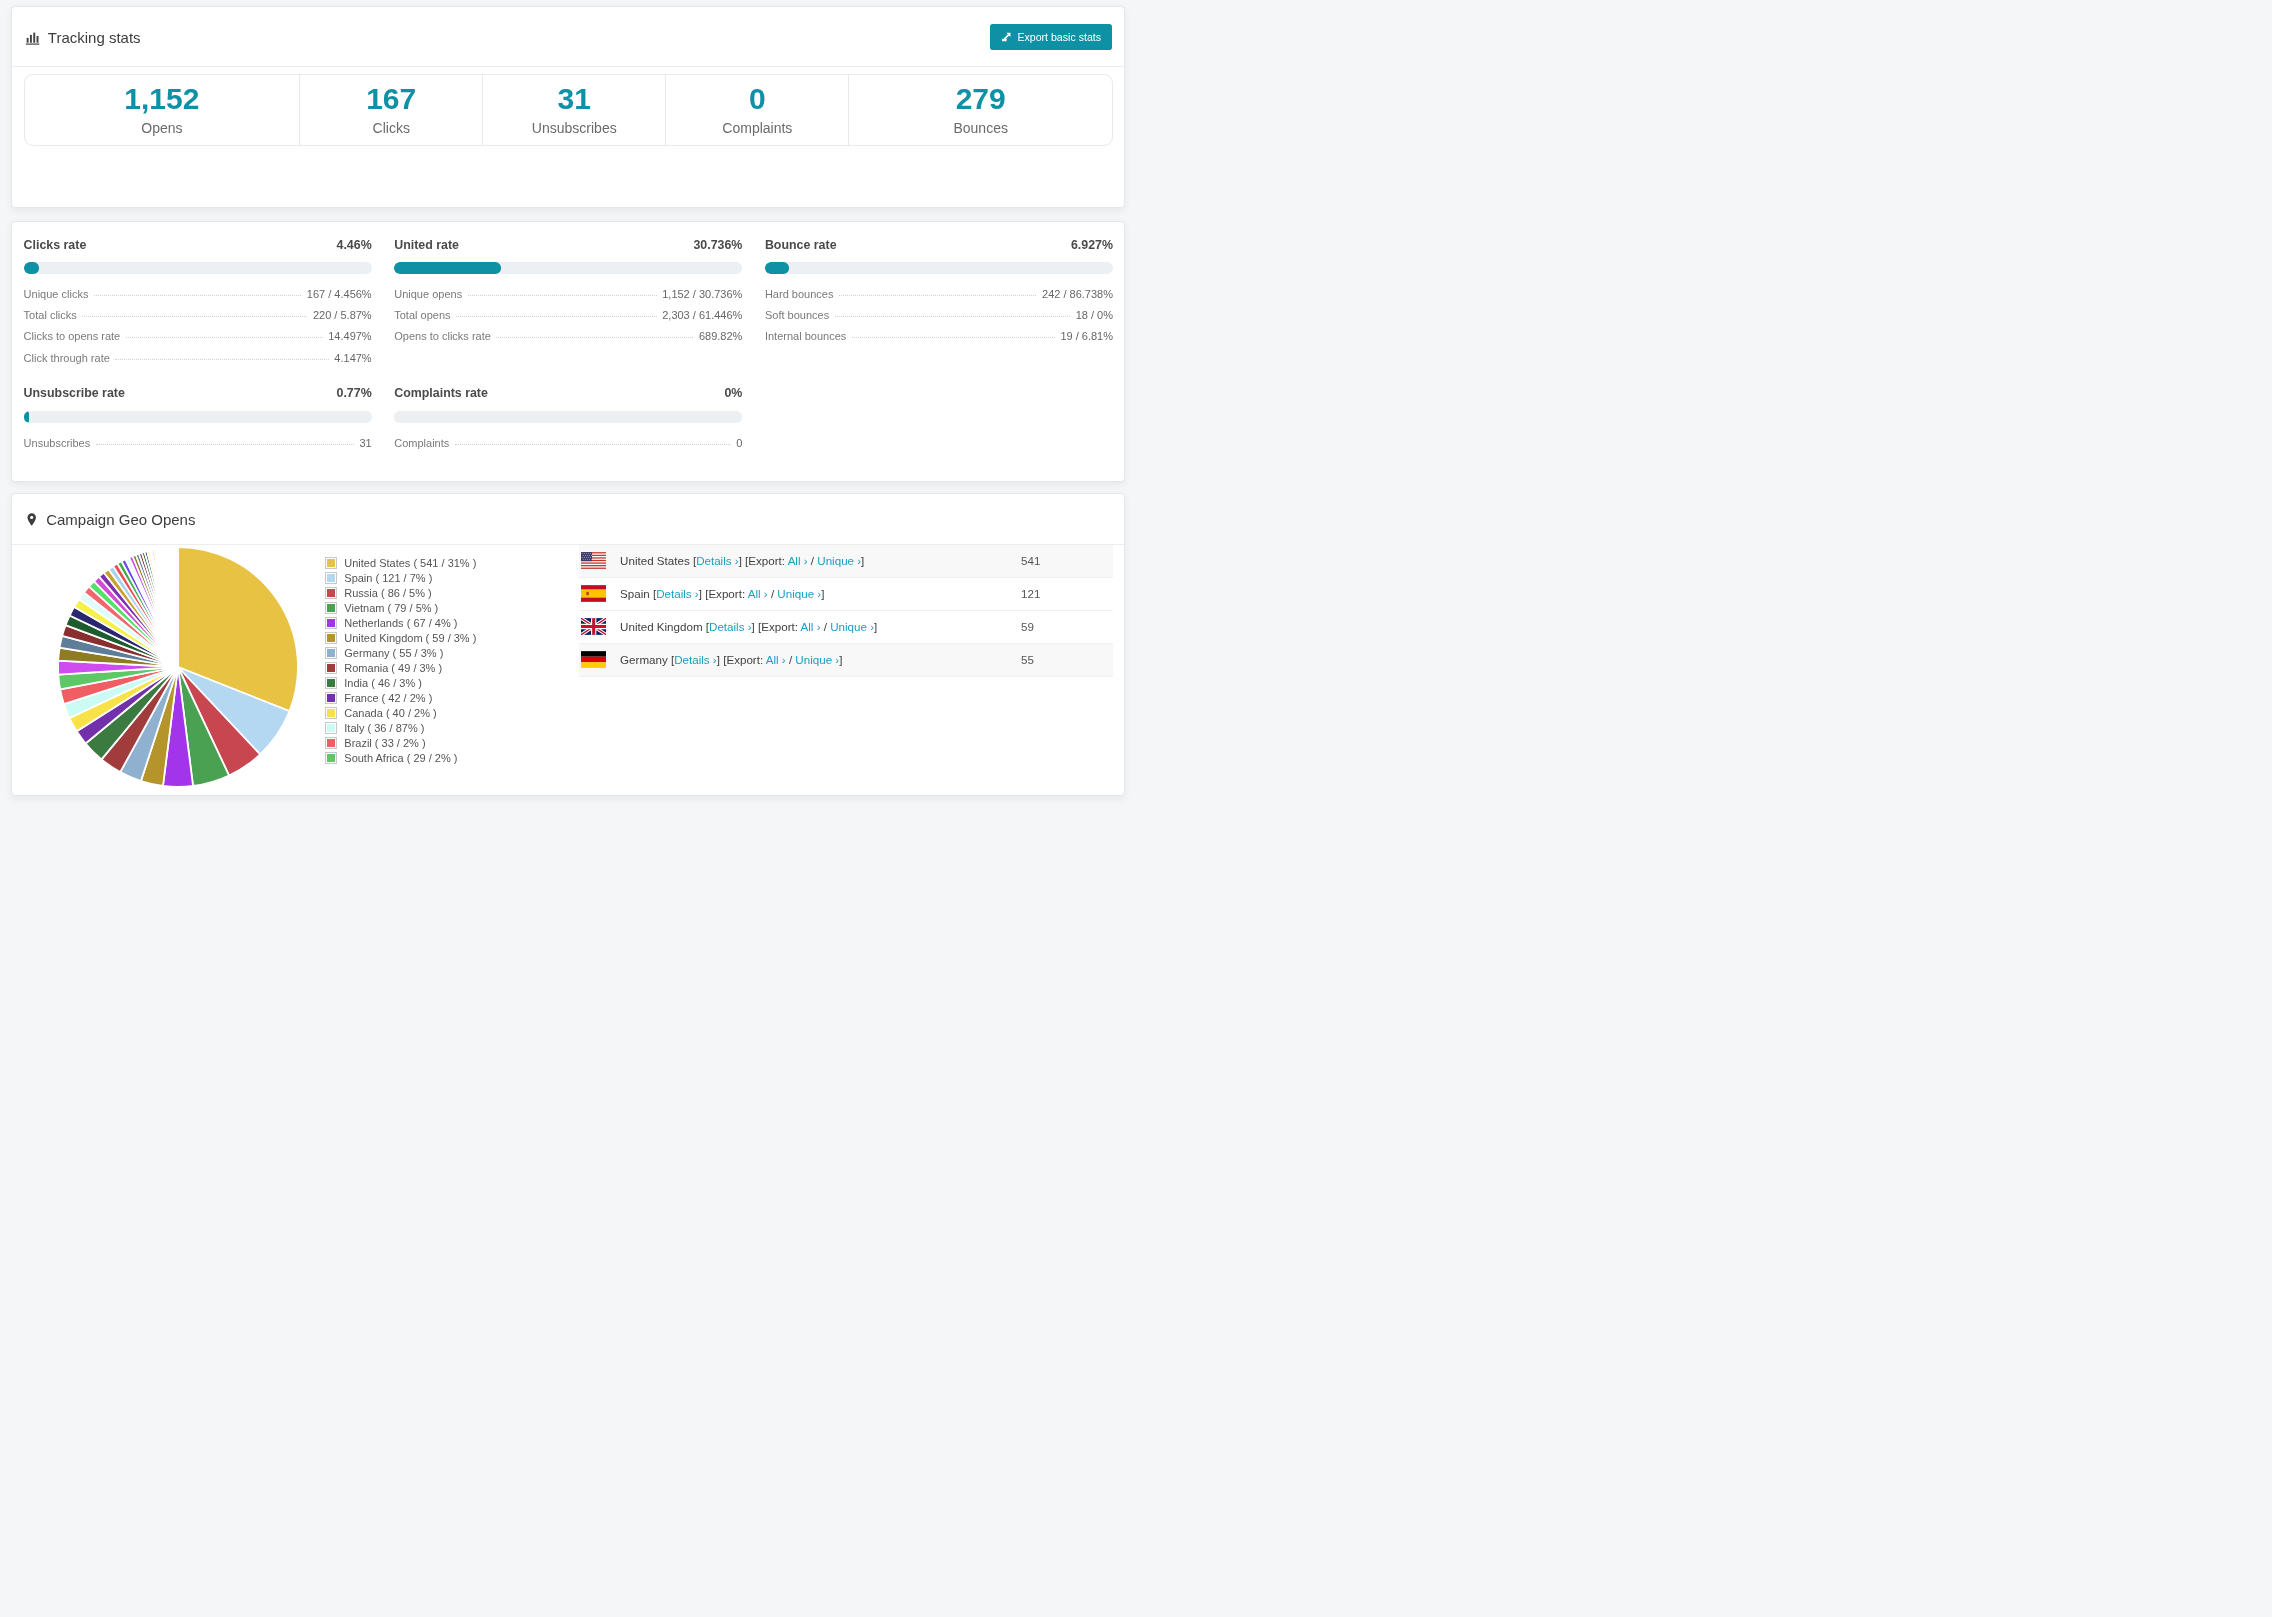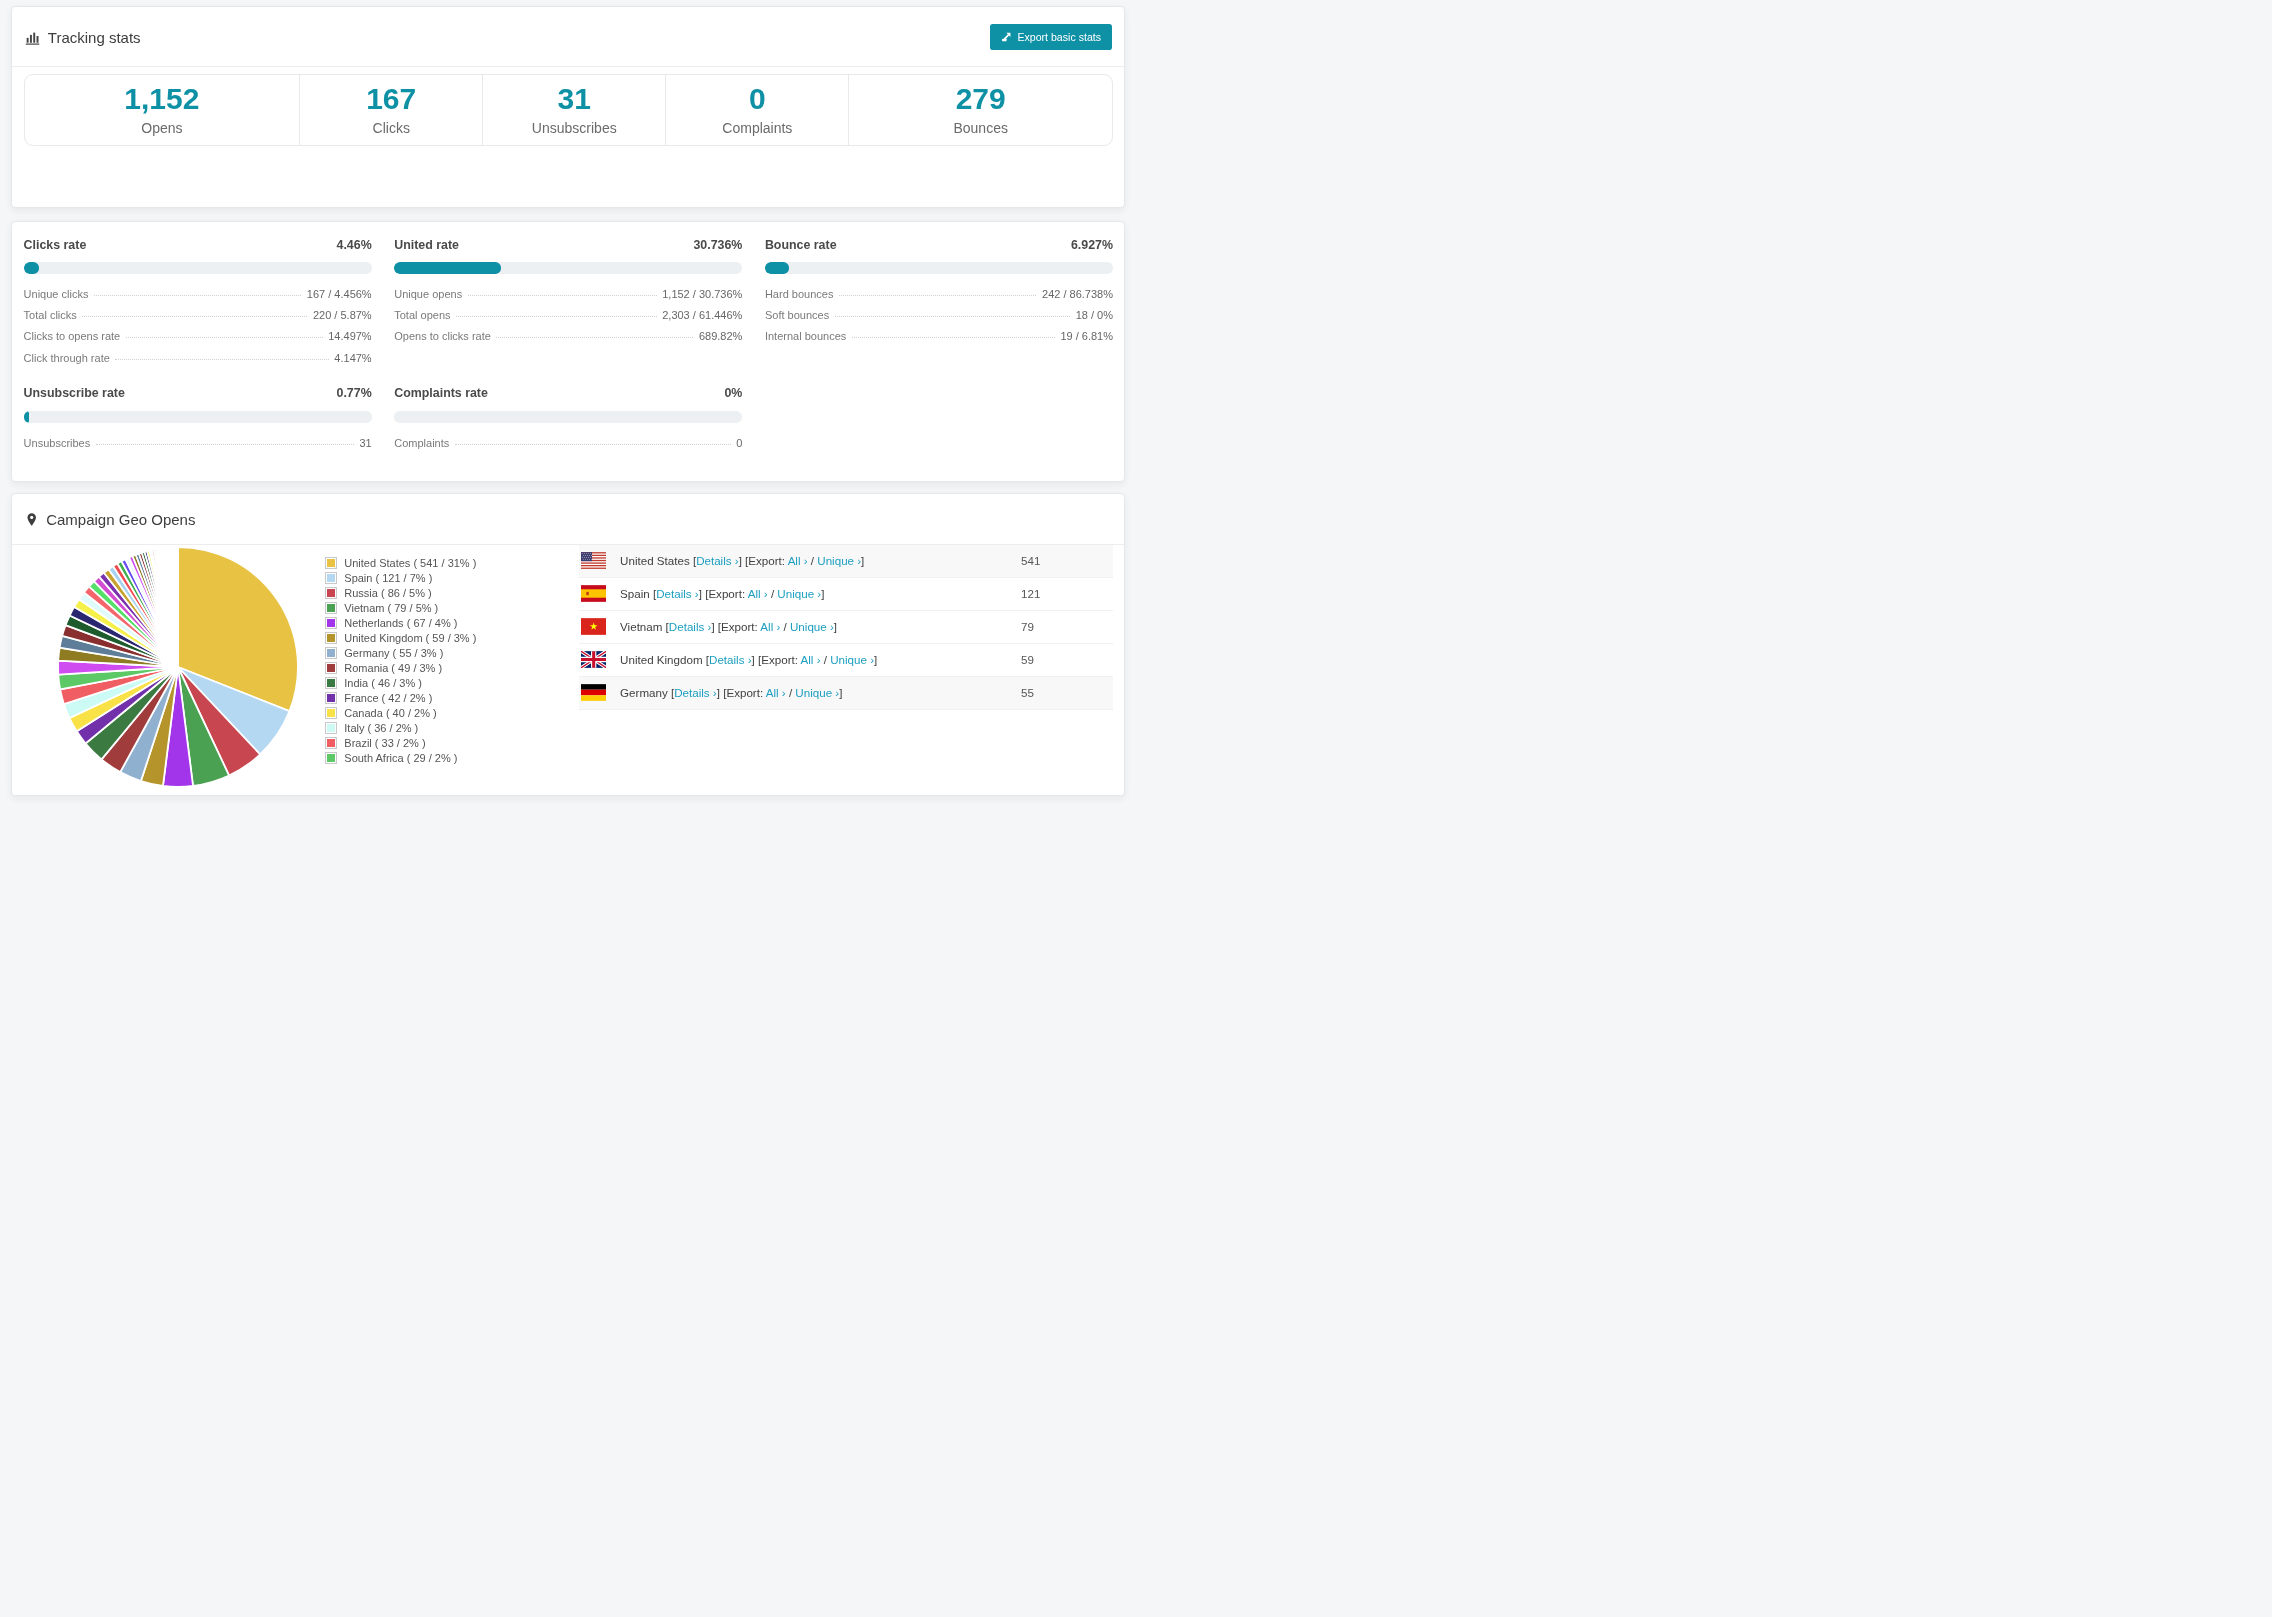--- a/index.html
+++ b/index.html
@@ -381,21 +381,21 @@
         <li>
           <span class="sw">
             <i style="background: rgb(249, 225, 72);"></i>
           </span>
           <span>Canada ( 40 / 2% )</span>
         </li>
         <li>
           <span class="sw">
             <i style="background: rgb(204, 251, 245);"></i>
           </span>
-          <span>Italy ( 36 / 2% )</span>
+          <span>Italy ( 36 / 87% )</span>
         </li>
         <li>
           <span class="sw">
             <i style="background: rgb(240, 93, 98);"></i>
           </span>
           <span>Brazil ( 33 / 2% )</span>
         </li>
         <li>
           <span class="sw">
             <i style="background: rgb(92, 201, 102);"></i>
@@ -454,32 +454,20 @@
                 </svg>
               </span>
               <span>Spain [<a class="tlink" href="#">Details ›</a>] [Export: <a class="tlink" href="#">All ›</a> / <a class="tlink" href="#">Unique ›</a>]</span>
             </div>
             <div class="g-total">121</div>
           </div>
           <div class="g-row">
             <div class="g-country">
               <span class="flag">
                 <svg viewBox="0 0 38 25">
-                  <rect width="38" height="25" fill="#da251d"></rect>
-                  <polygon points="19,6.5 20.35,10.65 24.71,10.65 21.18,13.21 22.53,17.35 19,14.79 15.47,17.35 16.82,13.21 13.29,10.65 17.65,10.65" fill="#ffff00"></polygon>
-                </svg>
-              </span>
-              <span>Vietnam [<a class="tlink" href="#">Details ›</a>] [Export: <a class="tlink" href="#">All ›</a> / <a class="tlink" href="#">Unique ›</a>]</span>
-            </div>
-            <div class="g-total">79</div>
-          </div>
-          <div class="g-row">
-            <div class="g-country">
-              <span class="flag">
-                <svg viewBox="0 0 38 25">
                   <rect width="38" height="25" fill="#012169"></rect>
                   <path d="M0 0L38 25M38 0L0 25" stroke="#fff" stroke-width="5"></path>
                   <path d="M0 0L38 25M38 0L0 25" stroke="#c8102e" stroke-width="2"></path>
                   <path d="M19 0V25M0 12.5H38" stroke="#fff" stroke-width="8"></path>
                   <path d="M19 0V25M0 12.5H38" stroke="#c8102e" stroke-width="4.6"></path>
                 </svg>
               </span>
               <span>United Kingdom [<a class="tlink" href="#">Details ›</a>] [Export: <a class="tlink" href="#">All ›</a> / <a class="tlink" href="#">Unique ›</a>]</span>
             </div>
             <div class="g-total">59</div>

